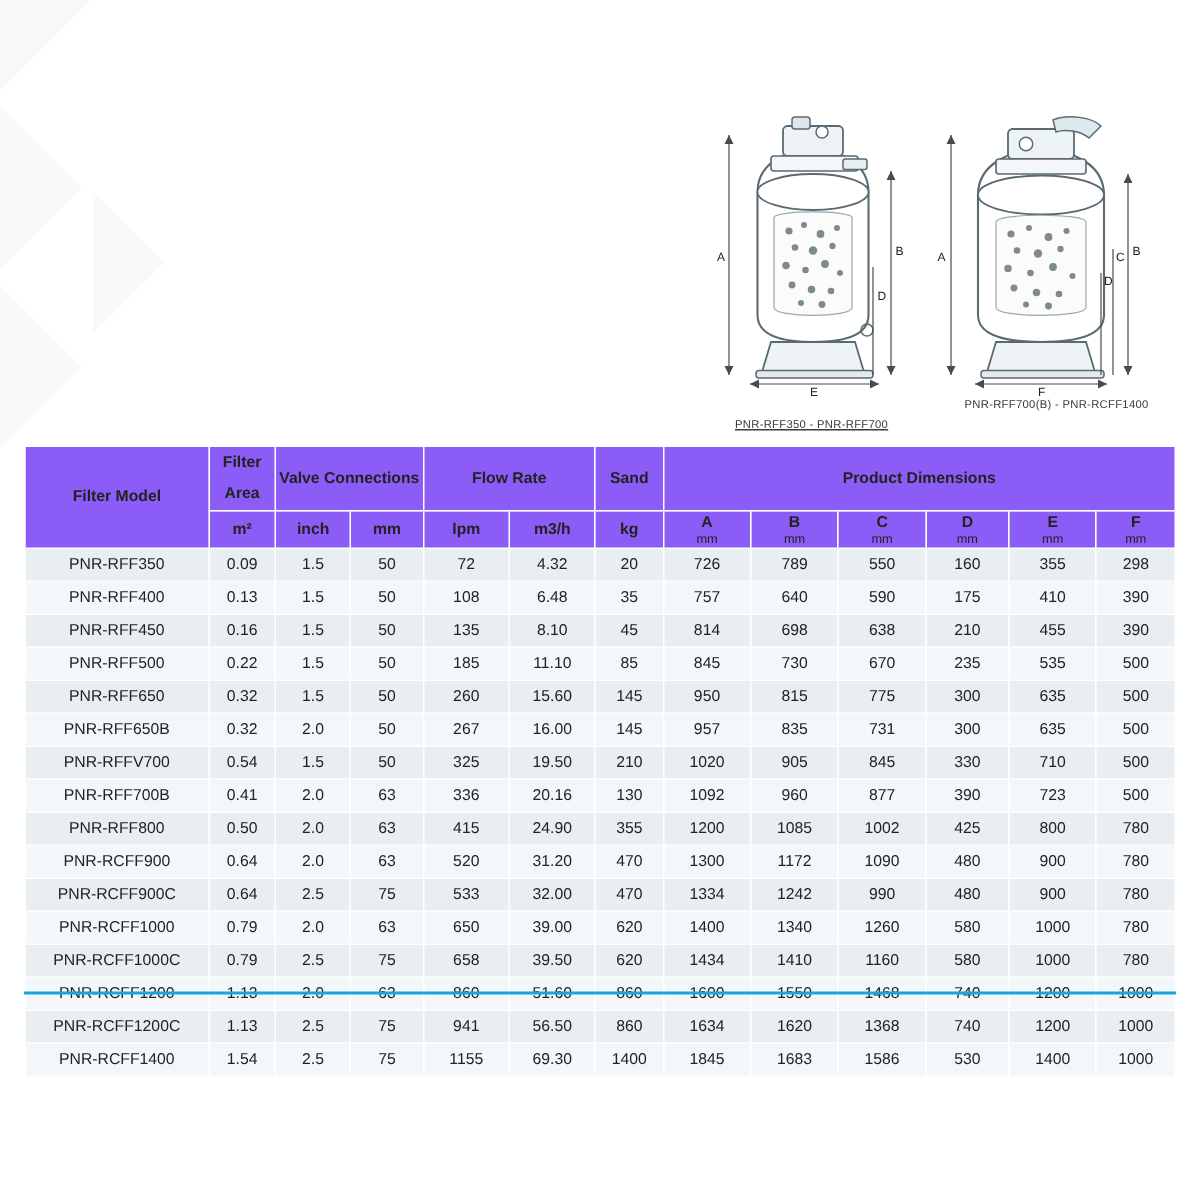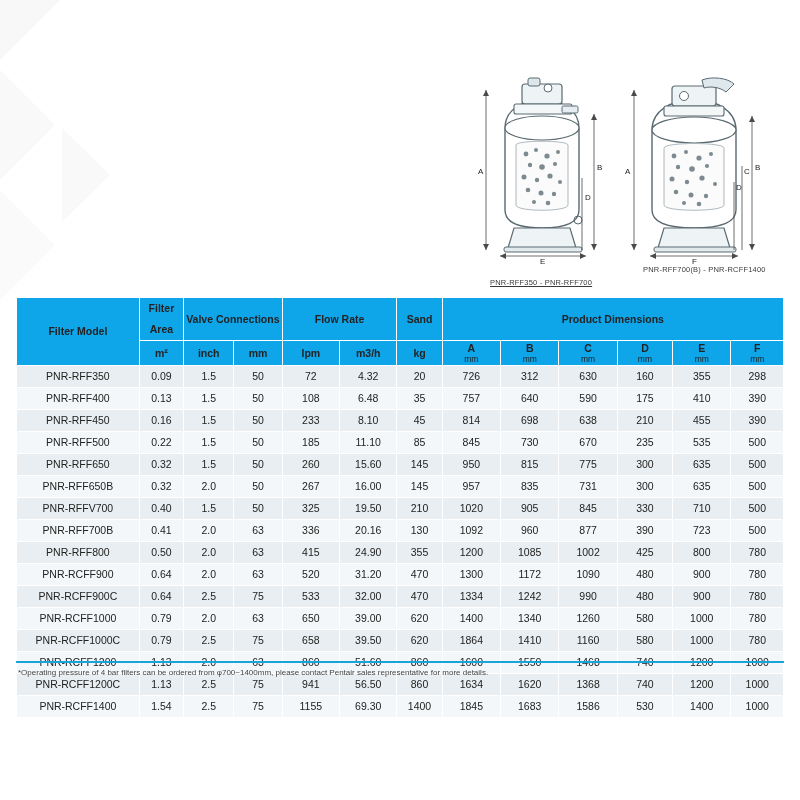--- a/index.html
+++ b/index.html
@@ -61,21 +61,21 @@
   table.spec th, table.spec td {
     border: 1px solid #ffffff;
     text-align: center;
     font-size: 10.5px;
     color: #222222;
     padding: 0;
     height: 21px;
     line-height: 21px;
   }
   thead th {
-    background: #0ea5e9;
+    background: #8b5cf6;
     color: #ffffff;
     font-weight: bold;
     font-size: 10.5px;
     line-height: 12px;
   }
   thead th.tall {
     height: 46px;
   }
   thead th.sub {
     height: 24px;
@@ -312,22 +312,22 @@
       <tbody id="table-body">
           <tr class="odd">
             <td class="model">PNR-RFF350</td>
             <td>0.09</td>
             <td>1.5</td>
             <td>50</td>
             <td>72</td>
             <td>4.32</td>
             <td>20</td>
             <td>726</td>
-            <td>312</td>
-            <td>630</td>
+            <td>789</td>
+            <td>550</td>
             <td>160</td>
             <td>355</td>
             <td>298</td>
           </tr>
           <tr class="even">
             <td class="model">PNR-RFF400</td>
             <td>0.13</td>
             <td>1.5</td>
             <td>50</td>
             <td>108</td>
@@ -338,21 +338,21 @@
             <td>590</td>
             <td>175</td>
             <td>410</td>
             <td>390</td>
           </tr>
           <tr class="odd">
             <td class="model">PNR-RFF450</td>
             <td>0.16</td>
             <td>1.5</td>
             <td>50</td>
-            <td>233</td>
+            <td>135</td>
             <td>8.10</td>
             <td>45</td>
             <td>814</td>
             <td>698</td>
             <td>638</td>
             <td>210</td>
             <td>455</td>
             <td>390</td>
           </tr>
           <tr class="even">
@@ -395,21 +395,21 @@
             <td>145</td>
             <td>957</td>
             <td>835</td>
             <td>731</td>
             <td>300</td>
             <td>635</td>
             <td>500</td>
           </tr>
           <tr class="odd">
             <td class="model">PNR-RFFV700</td>
-            <td>0.40</td>
+            <td>0.54</td>
             <td>1.5</td>
             <td>50</td>
             <td>325</td>
             <td>19.50</td>
             <td>210</td>
             <td>1020</td>
             <td>905</td>
             <td>845</td>
             <td>330</td>
             <td>710</td>
@@ -491,21 +491,21 @@
             <td>780</td>
           </tr>
           <tr class="odd">
             <td class="model">PNR-RCFF1000C</td>
             <td>0.79</td>
             <td>2.5</td>
             <td>75</td>
             <td>658</td>
             <td>39.50</td>
             <td>620</td>
-            <td>1864</td>
+            <td>1434</td>
             <td>1410</td>
             <td>1160</td>
             <td>580</td>
             <td>1000</td>
             <td>780</td>
           </tr>
           <tr class="even">
             <td class="model">PNR-RCFF1200</td>
             <td>1.13</td>
             <td>2.0</td>
@@ -548,15 +548,14 @@
             <td>1586</td>
             <td>530</td>
             <td>1400</td>
             <td>1000</td>
           </tr>
         </tbody>
     </table>
   </div>
 
   <div class="bottom-rule"></div>
-  <div class="note">*Operating pressure of 4 bar filters can be ordered from φ700~1400mm, please contact Pentair sales representative for more details.</div>
 
 </div>
 
 </body></html>

